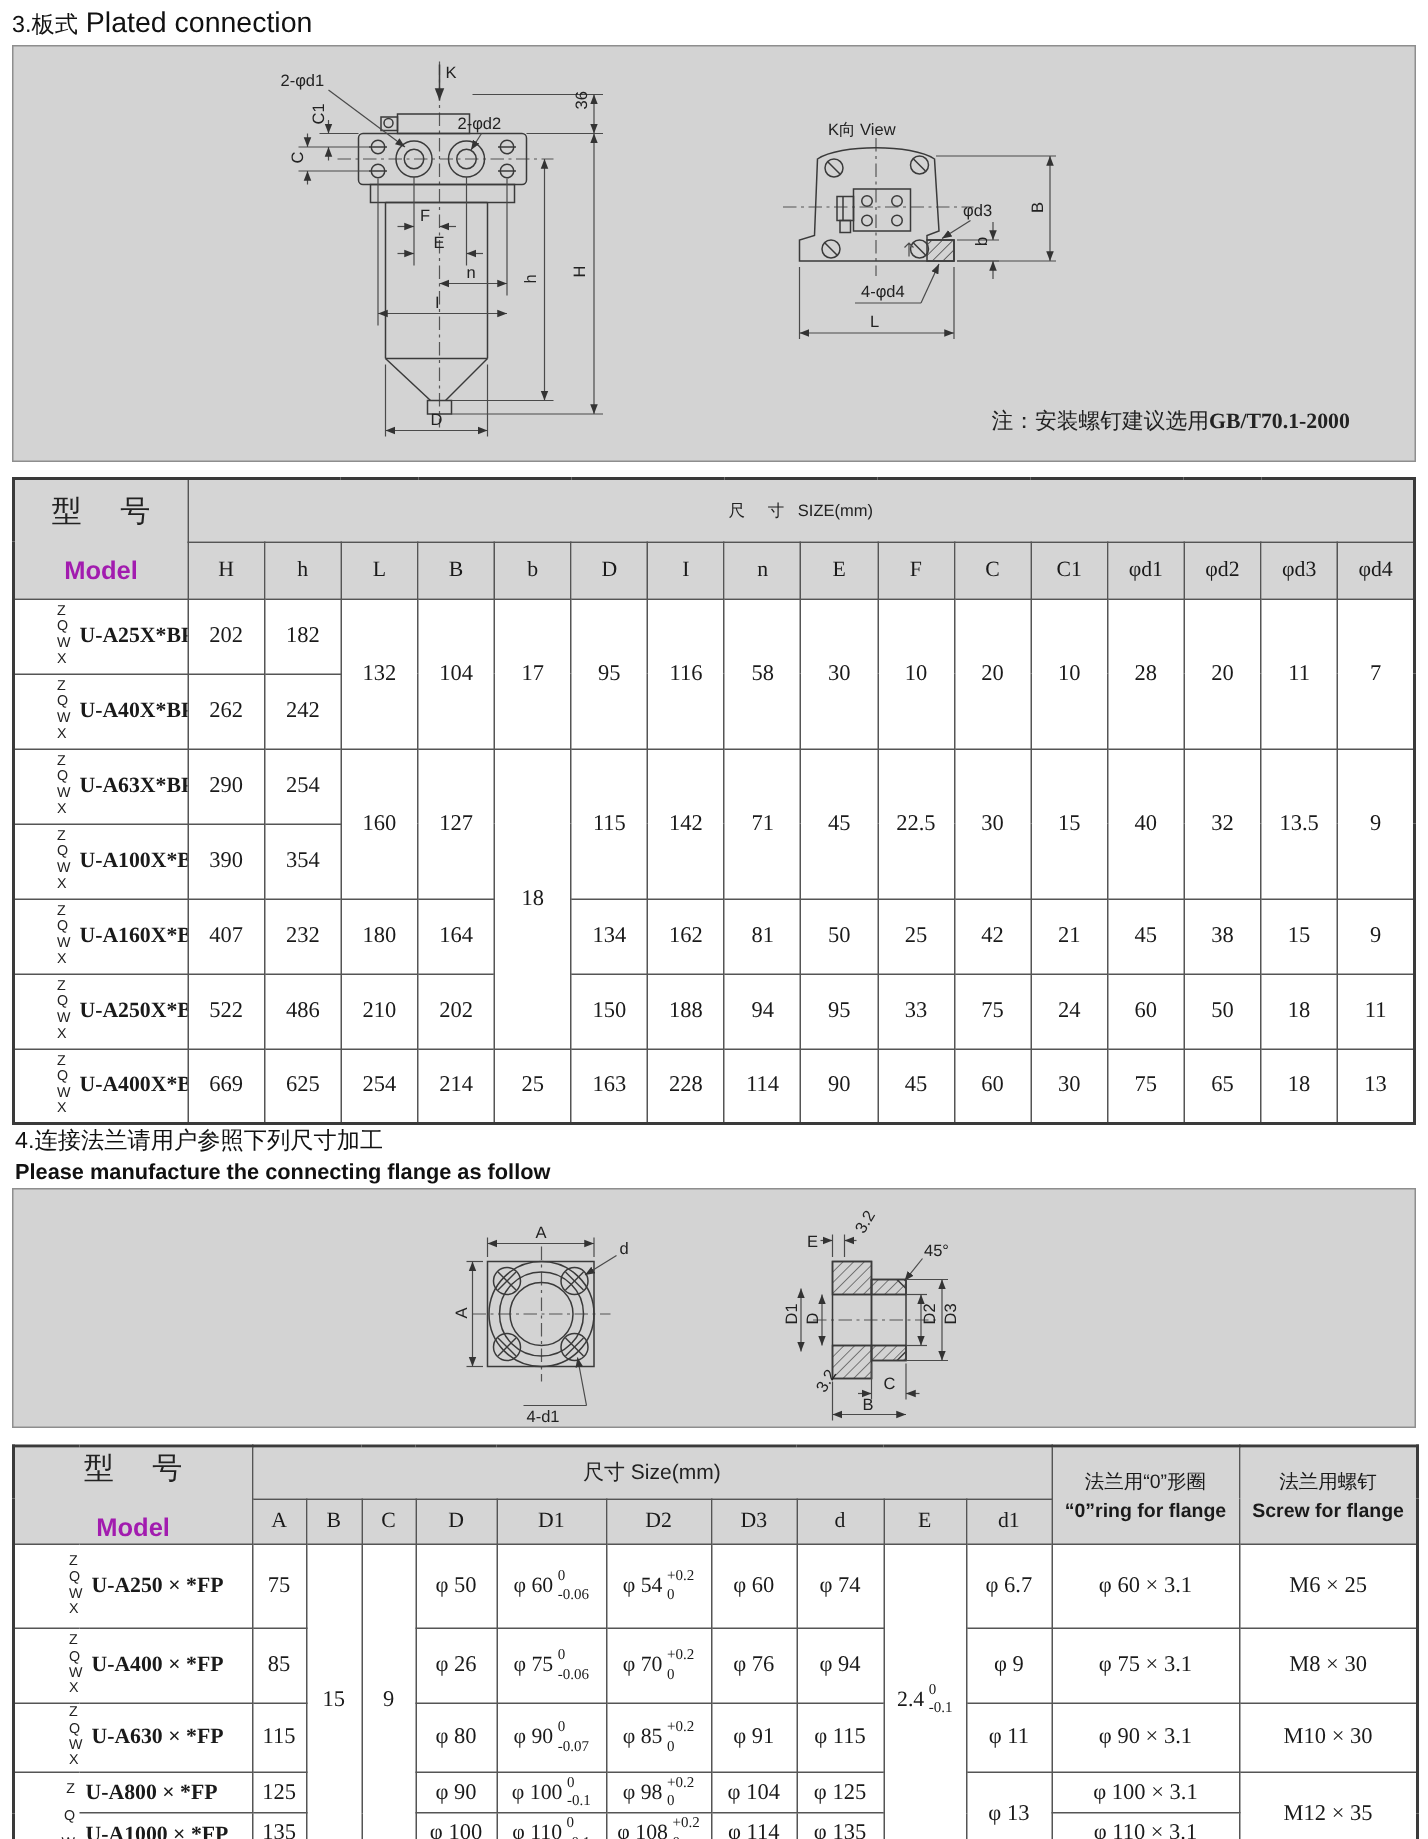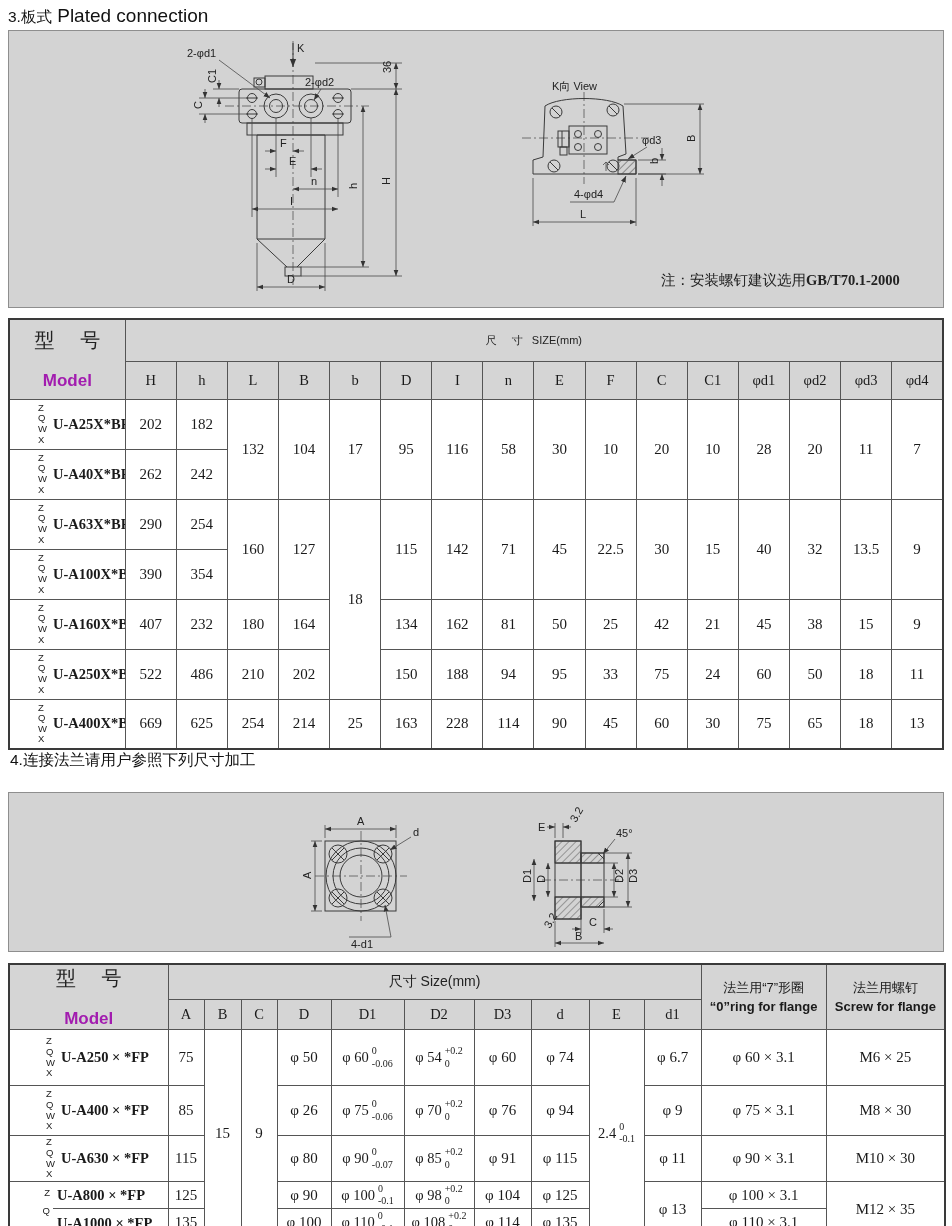--- a/index.html
+++ b/index.html
@@ -424,20 +424,21 @@
       <td class="num">75</td>
       <td class="num">65</td>
       <td class="num">18</td>
       <td class="num">13</td>
     </tr>
   </tbody>
     </table>
 
   <div class="sec-title" style="left:10px;top:750px;">
     <span class="zh">4.连接法兰请用户参照下列尺寸加工</span>
+    <span class="sub-en">Please manufacture the connecting flange as follow</span>
   </div>
 
   <div class="draw-box" style="left:8px;top:792px;width:934px;height:158px;">
 
     <svg style="left:292px;top:12px;" width="170" height="150" viewBox="0 0 170 150">
       <defs>
         <marker id="ar3" viewBox="0 0 10 8" refX="9" refY="4" markerWidth="9" markerHeight="8" orient="auto-start-reverse">
           <path d="M0,0.5 L9,4 L0,7.5 Z" fill="#333"></path>
         </marker>
       </defs>
@@ -553,21 +554,21 @@
     <tbody>
         <tr style="height:28px">
       <th class="gray mhead" colspan="2" rowspan="2">
         <span class="zh">型  号</span>
         <span class="en">Model</span>
       </th>
       <th class="gray sizehead2" colspan="10">
         <span class="cjk">尺寸</span> <span>Size(mm)</span>
       </th>
       <th class="gray twoline" rowspan="2">
-        <span>法兰用“7”形圈</span><br>
+        <span>法兰用“0”形圈</span><br>
         <span class="en">“0”ring for flange</span>
       </th>
       <th class="gray twoline" rowspan="2">
         <span>法兰用螺钉</span><br>
         <span class="en">Screw for flange</span>
       </th>
     </tr>
     <tr style="height:24px">
       <th class="gray colh">A</th>
       <th class="gray colh">B</th>

